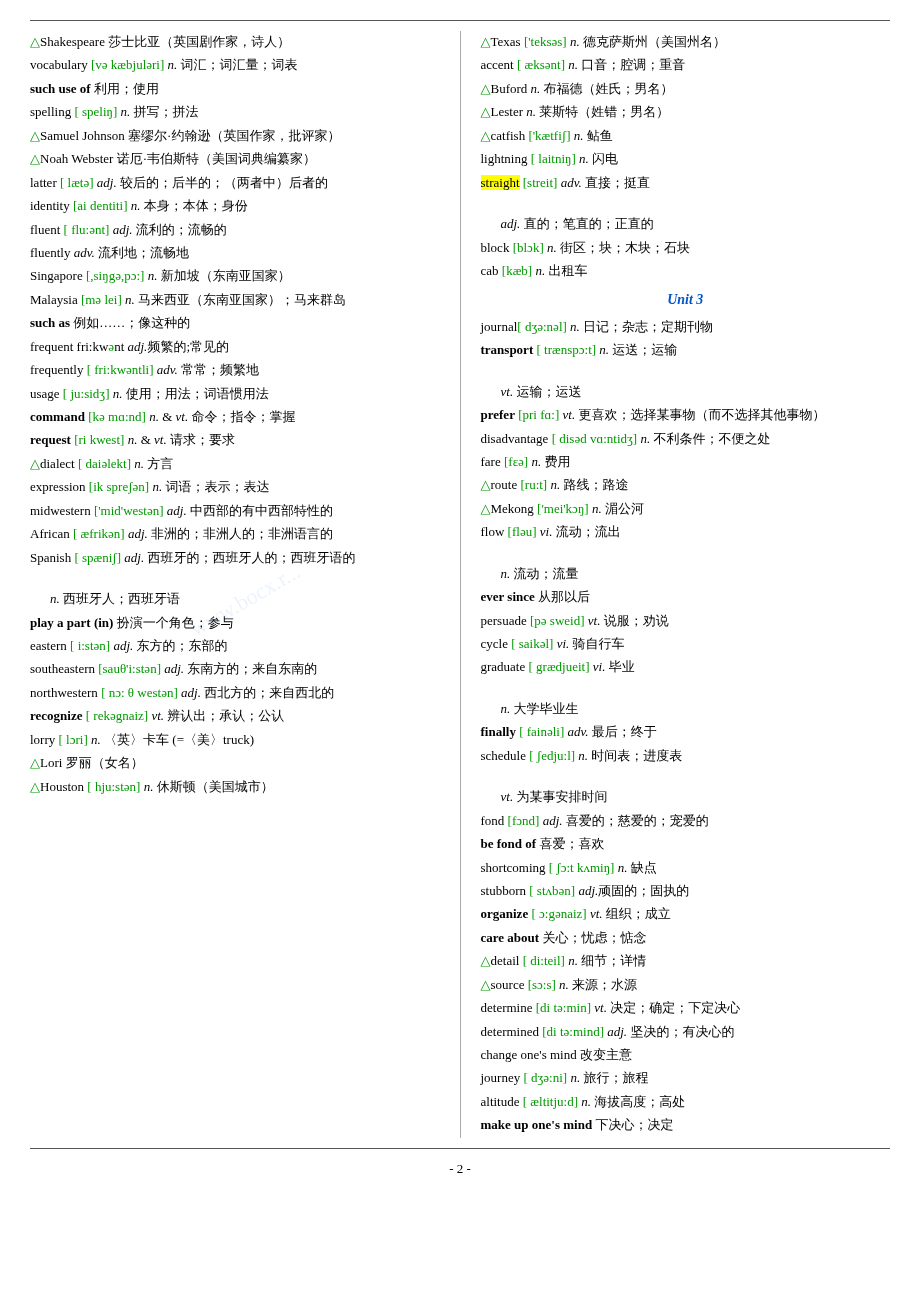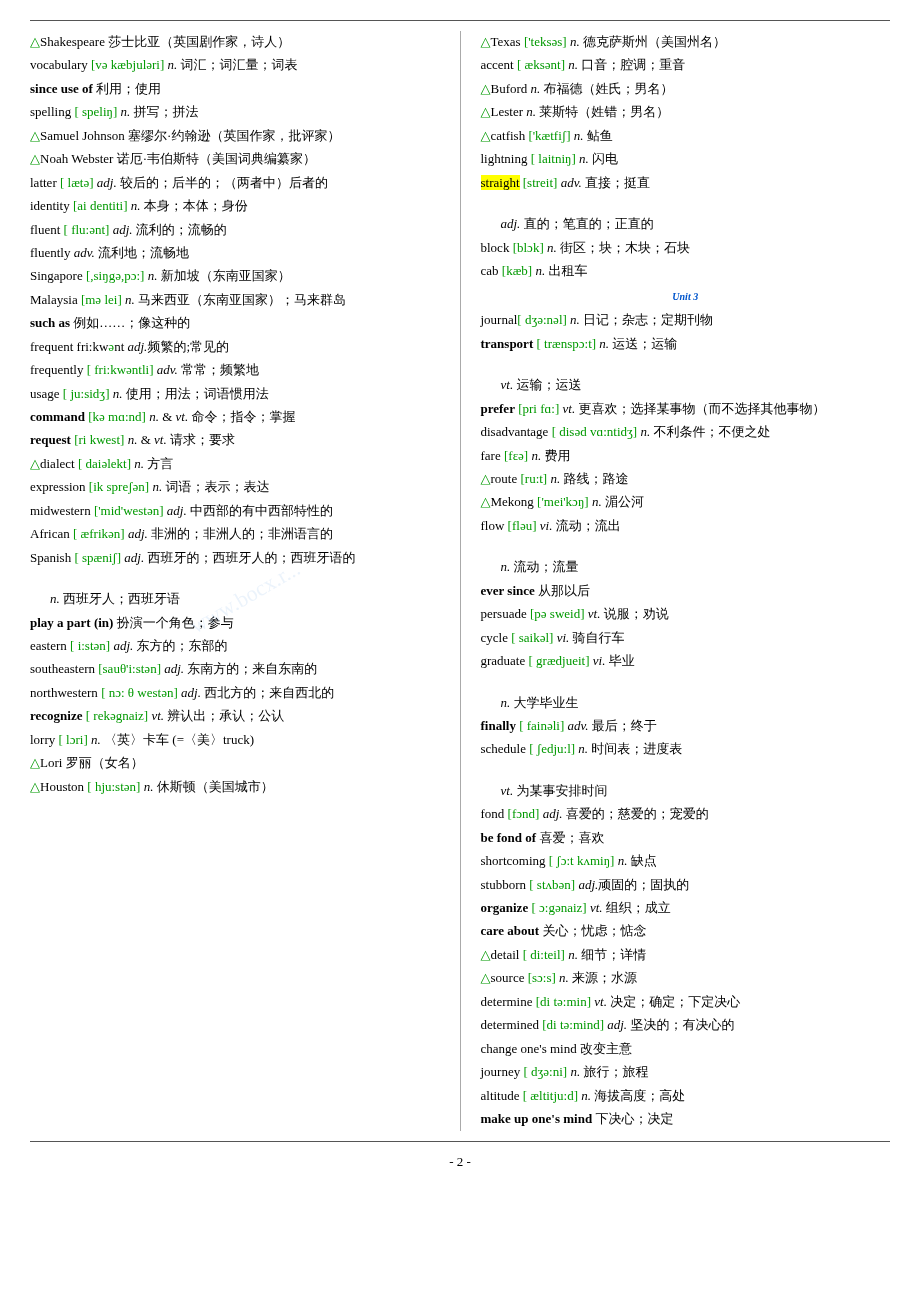--- a/index.html
+++ b/index.html
@@ -48,21 +48,21 @@
       padding-left: 20px;
       margin-top: 20px;
     }
     .phonetic { color: #009900; font-style: normal; }
     .highlight-yellow { background-color: #FFFF00; font-weight: normal; }
     .unit-title {
       color: #0055cc;
       font-style: italic;
       font-weight: bold;
       text-align: center;
-      font-size: 10px;
+      font-size: 14px;
       margin: 8px 0 4px 0;
     }
     .page-num {
       text-align: center;
       margin-top: 10px;
       font-size: 13px;
     }
     .watermark {
       position: absolute;
       top: 50%;
@@ -79,21 +79,21 @@
 <body>
 
 <div class="page-container">
   <div class="watermark">www.bocx.r...</div>
   <hr class="top-divider">
 
   <div class="columns">
     <div class="col" id="left-col">
         <div class="entry"><span class="phonetic" style="color:#009900">△</span>Shakespeare 莎士比亚（英国剧作家，诗人）</div>
         <div class="entry">vocabulary <span class="phonetic">[və  kæbjuləri]</span>  <i>n.</i> 词汇；词汇量；词表</div>
-        <div class="entry"><strong>since use of</strong> 利用；使用</div>
+        <div class="entry"><strong>such use of</strong> 利用；使用</div>
         <div class="entry">spelling <span class="phonetic">[  speli<span class="phonetic">ŋ</span>]</span>  <i>n.</i> 拼写；拼法</div>
         <div class="entry"><span class="phonetic" style="color:#009900">△</span>Samuel Johnson 塞缪尔·约翰逊（英国作家，批评家）</div>
         <div class="entry"><span class="phonetic" style="color:#009900">△</span>Noah Webster 诺厄·韦伯斯特（美国词典编纂家）</div>
         <div class="entry">latter <span class="phonetic">[  læt<span class="phonetic">ə</span>]</span>  <i>adj.</i> 较后的；后半的；（两者中）后者的</div>
         <div class="entry">identity <span class="phonetic">[ai  denti<span class="phonetic">t</span>i]</span>  <i>n.</i> 本身；本体；身份</div>
         <div class="entry">fluent <span class="phonetic">[  flu:<span class="phonetic">ə</span>nt]</span>  <i>adj.</i> 流利的；流畅的</div>
         <div class="entry">fluently  <i>adv.</i> 流利地；流畅地</div>
         <div class="entry">Singapore <span class="phonetic">[,si<span class="phonetic">ŋ</span>g<span class="phonetic">ə</span>,p<span class="phonetic">ɔ</span>:]</span>  <i>n.</i> 新加坡（东南亚国家）</div>
         <div class="entry">Malaysia <span class="phonetic">[m<span class="phonetic">ə</span>  lei]</span>  <i>n.</i> 马来西亚（东南亚国家）；马来群岛</div>
         <div class="entry"><strong>such as</strong> 例如……；像这种的</div>

